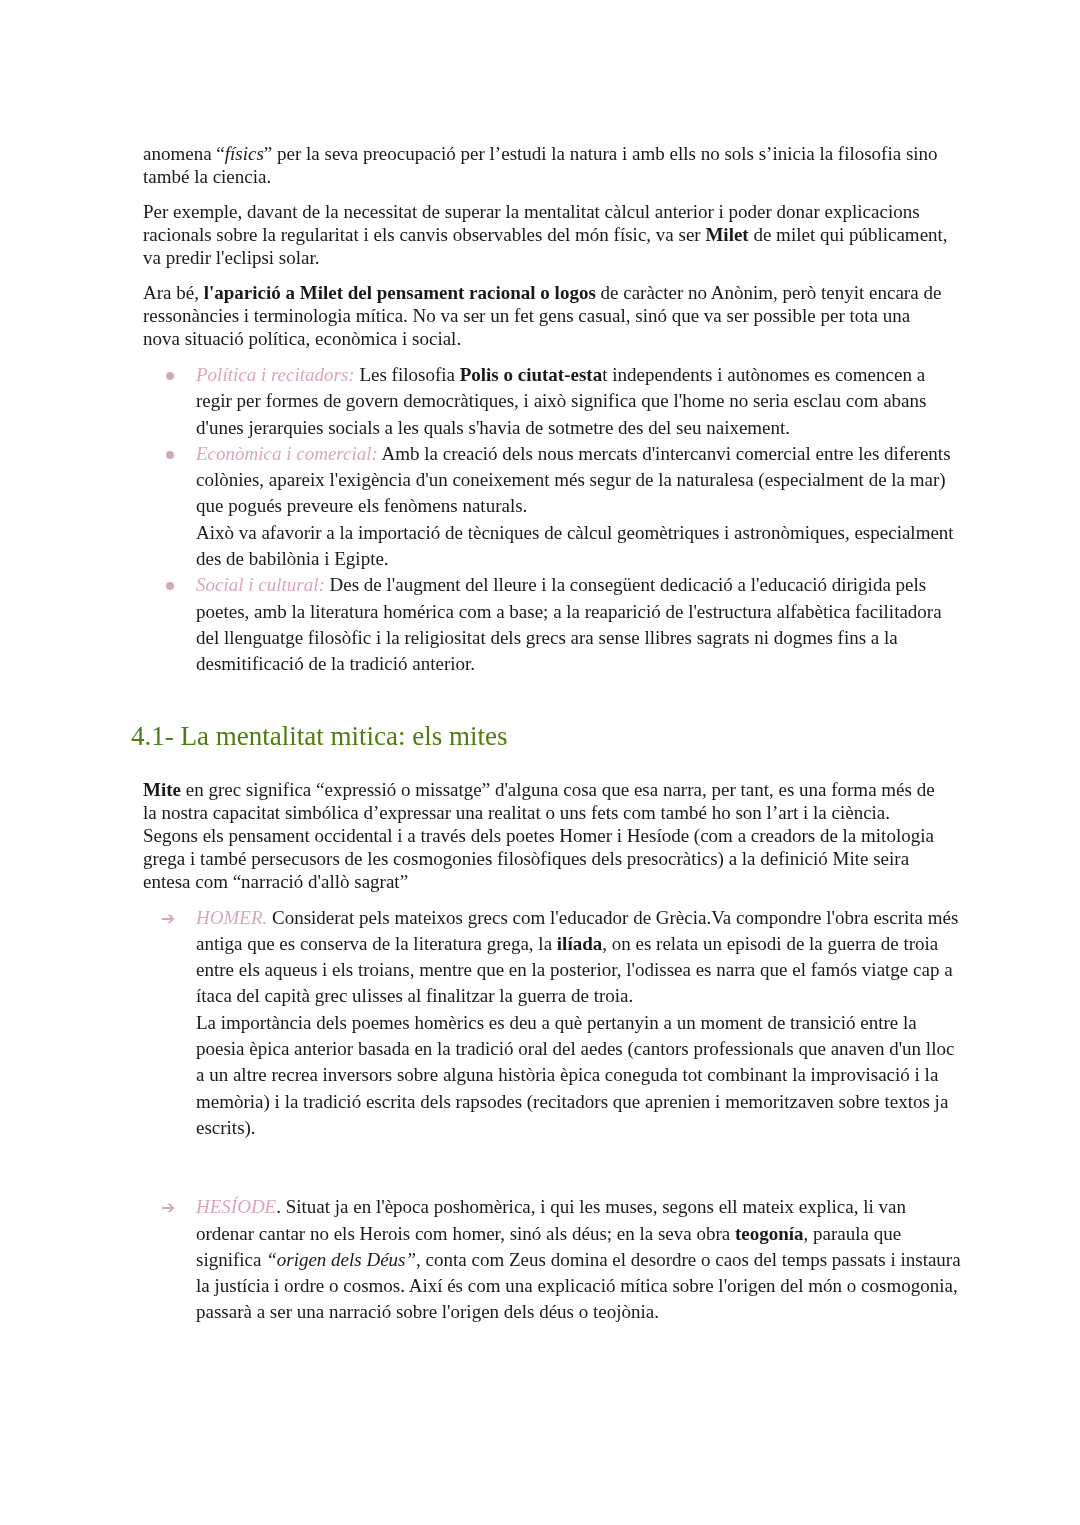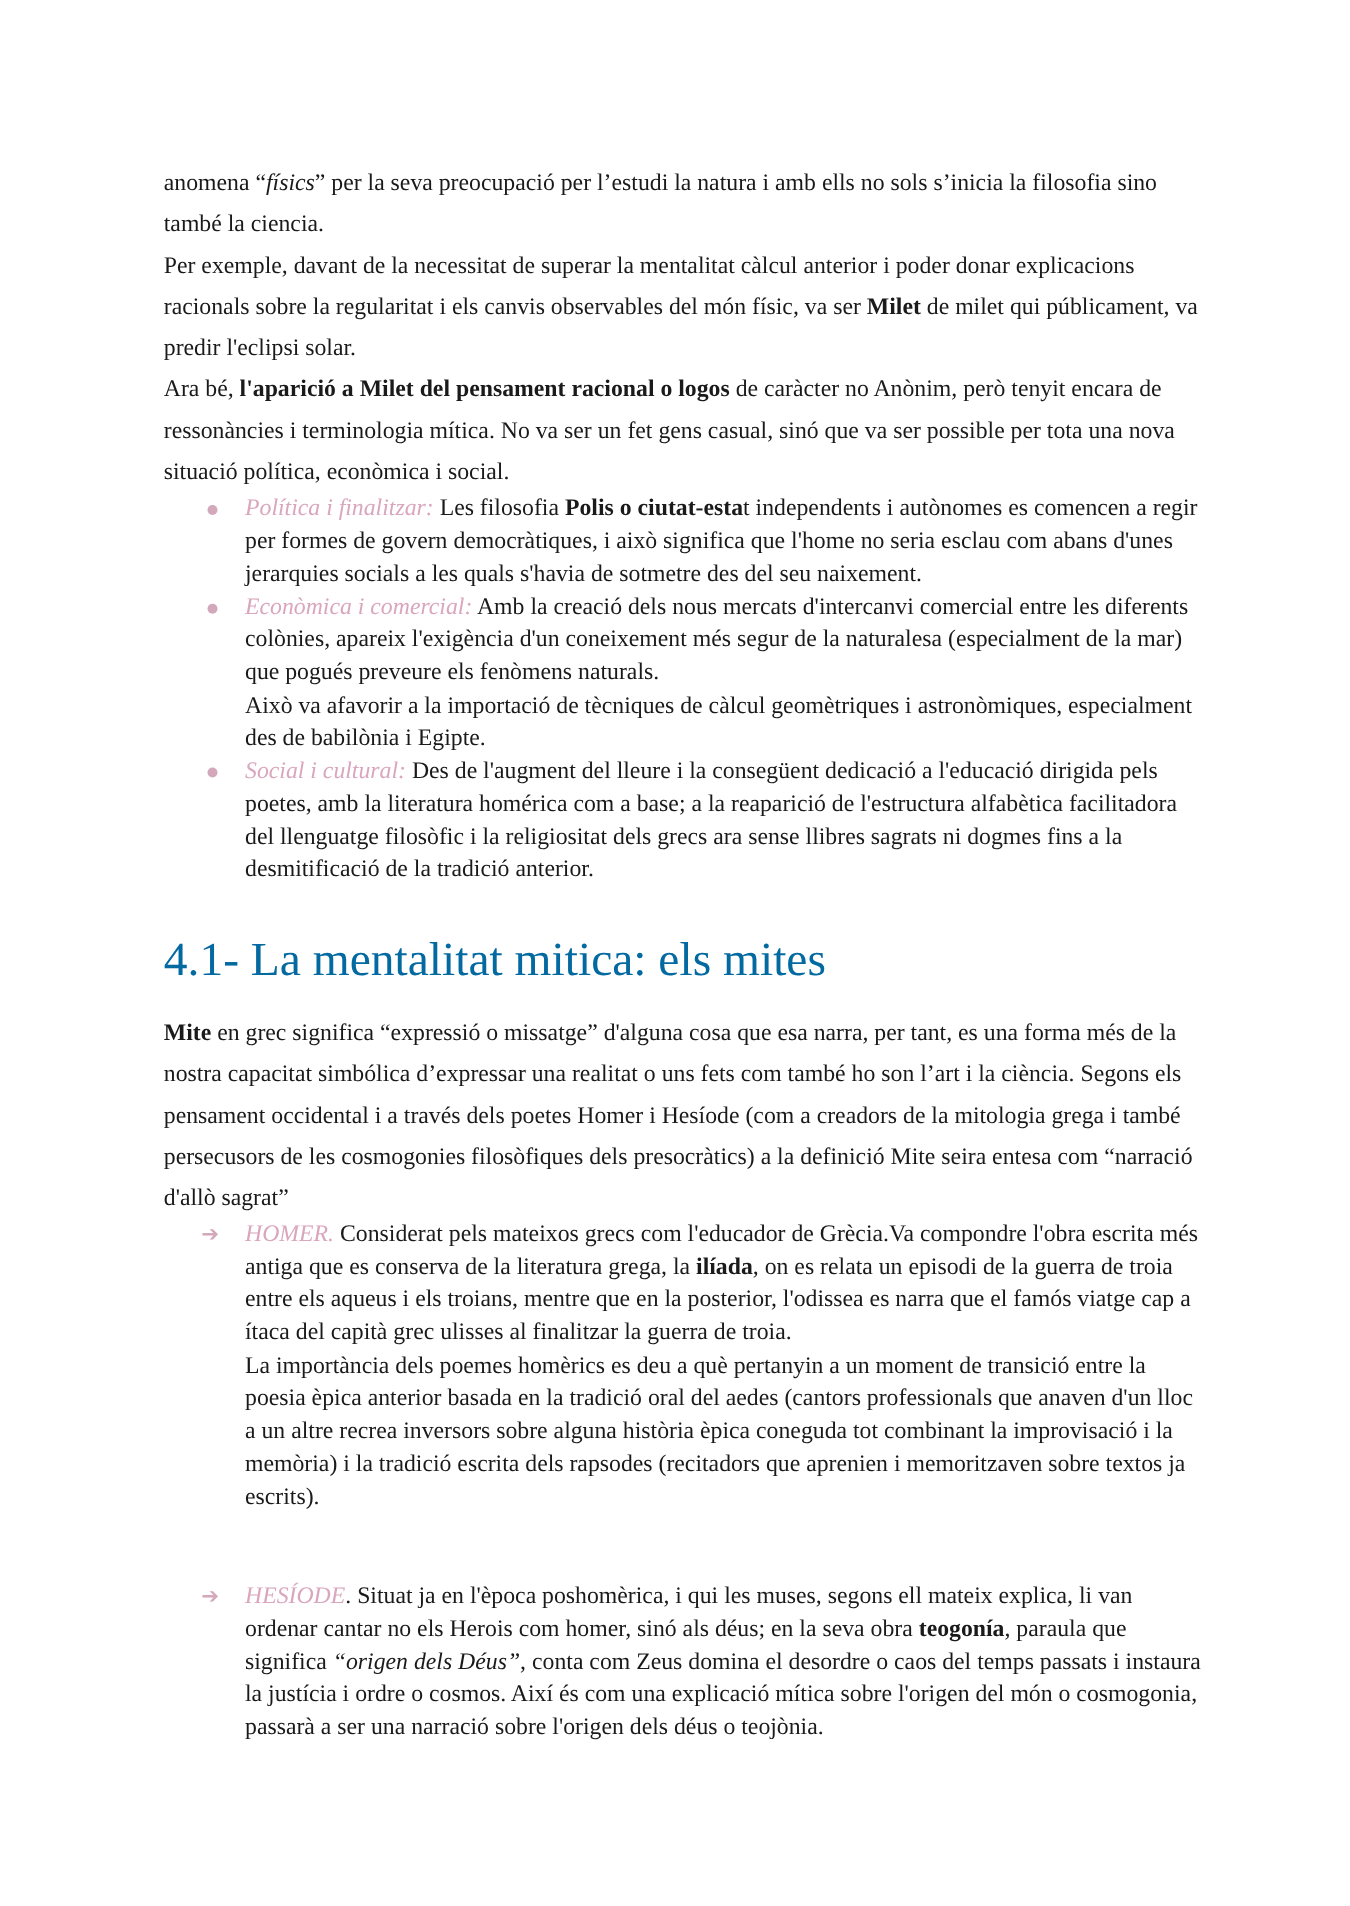--- a/index.html
+++ b/index.html
@@ -2,55 +2,55 @@
 <html><head>
   <meta charset="utf-8">
   <style>
     html, body { margin: 0; padding: 0; background: #ffffff; }
     body {
       width: 1080px; height: 1525px; position: relative; overflow: hidden;
       font-family: "Liberation Serif", "DejaVu Serif", serif;
       color: #1a1a1a;
     }
     .page { position: absolute; left: 131px; top: 130px; width: 830px; }
-    p { margin: 0; font-size: 19px; line-height: 33px; }
+    p { margin: 12px; font-size: 19px; line-height: 23px; }
     .b { font-weight: bold; }
     .i { font-style: italic; }
     .pink { color: #d9a6bd; font-style: italic; }
     ul.bullets { list-style: none; margin: 0; padding: 0; }
     ul.bullets li { position: relative; padding-left: 65px; font-size: 19px; line-height: 26.3px; }
     ul.bullets li .dot {
       position: absolute; left: 35px; top: 10px; width: 8px; height: 8px; border-radius: 50%;
       background: #d3a8bb;
     }
     ul.arrows { list-style: none; margin: 0; padding: 0; }
     ul.arrows li { position: relative; padding-left: 65px; font-size: 19px; line-height: 26.3px; }
     ul.arrows li .arrow {
       position: absolute; left: 30px; top: 0; color: #d3a8bb; font-family: "DejaVu Sans", sans-serif; font-size: 17px;
     }
     h2 {
-      margin: 36px 0 20px 0; font-weight: normal; font-size: 38px; line-height: 44px; color: #0369a1;
+      margin: 36px 0 20px 0; font-weight: normal; font-size: 27px; line-height: 44px; color: #4d7c0f;
     }
     .spacer { height: 53px; }
   </style>
 </head>
 <body>
 
 <div class="page">
 
   <p><span>anomena “</span><span class="i">físics</span><span>” per la seva preocupació per l’estudi la natura i amb ells no sols s’inicia la filosofia sino també la ciencia.</span></p>
 
   <p><span>Per exemple, davant de la necessitat de superar la mentalitat càlcul anterior i poder donar explicacions racionals sobre la regularitat i els canvis observables del món físic, va ser </span><span class="b">Milet</span><span> de milet qui públicament, va predir l'eclipsi solar.</span></p>
 
 
   <p><span>Ara bé, </span><span class="b">l'aparició a Milet del pensament racional o logos</span><span> de caràcter no Anònim, però tenyit encara de ressonàncies i terminologia mítica. No va ser un fet gens casual, sinó que va ser possible per tota una nova situació política, econòmica i social.</span></p>
 
   <ul class="bullets">
     <li>
-      <span class="dot"></span><span class="pink">Política i finalitzar:</span><span> Les filosofia </span><span class="b">Polis o ciutat-esta</span><span>t independents i autònomes es comencen a regir per formes de govern democràtiques, i això significa que l'home no seria esclau com abans d'unes jerarquies socials a les quals s'havia de sotmetre des del seu naixement.</span>
+      <span class="dot"></span><span class="pink">Política i recitadors:</span><span> Les filosofia </span><span class="b">Polis o ciutat-esta</span><span>t independents i autònomes es comencen a regir per formes de govern democràtiques, i això significa que l'home no seria esclau com abans d'unes jerarquies socials a les quals s'havia de sotmetre des del seu naixement.</span>
     </li>
     <li>
       <span class="dot"></span><span class="pink">Econòmica i comercial:</span><span> Amb la creació dels nous mercats d'intercanvi comercial entre les diferents colònies, apareix l'exigència d'un coneixement més segur de la naturalesa (especialment de la mar) que pogués preveure els fenòmens naturals.</span><br><span>Això va afavorir a la importació de tècniques de càlcul geomètriques i astronòmiques, especialment des de babilònia i Egipte.</span>
     </li>
     <li>
       <span class="dot"></span><span class="pink">Social i cultural:</span><span> Des de l'augment del lleure i la consegüent dedicació a l'educació dirigida pels poetes, amb la literatura homérica com a base; a la reaparició de l'estructura alfabètica facilitadora del llenguatge filosòfic i la religiositat dels grecs ara sense llibres sagrats ni dogmes fins a la desmitificació de la tradició anterior.</span>
     </li>
   </ul>
 
   <h2>4.1- La mentalitat mitica: els mites</h2>

